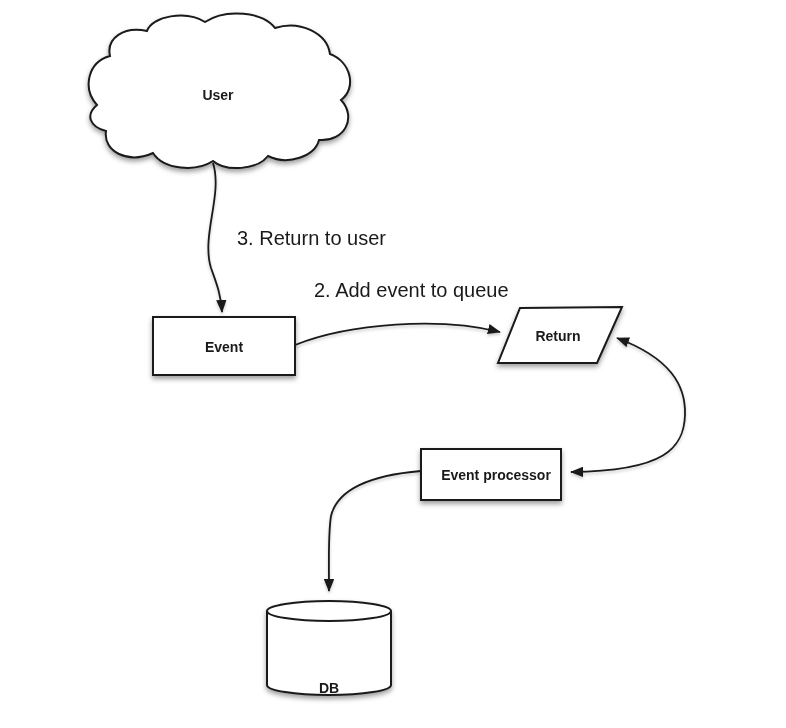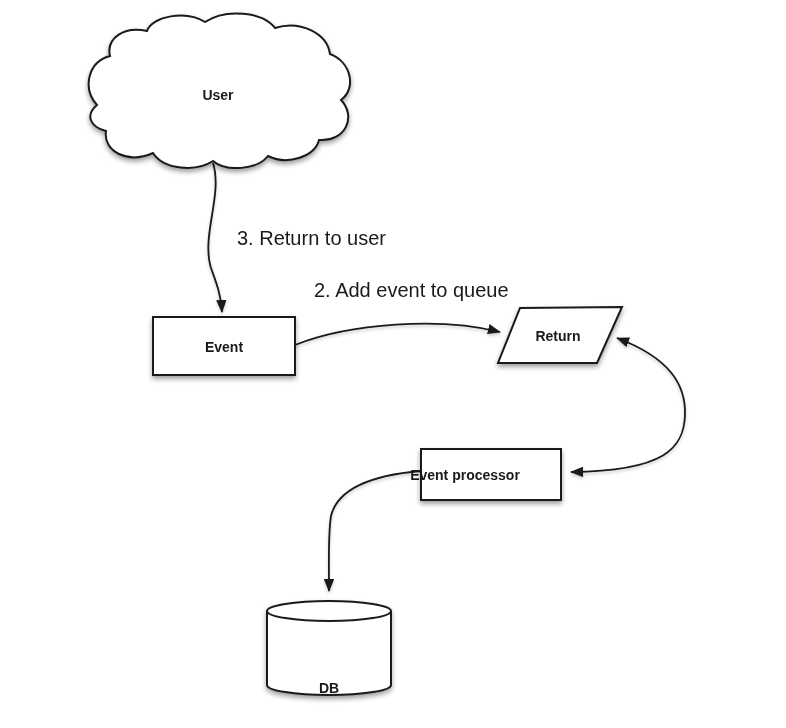--- a/index.html
+++ b/index.html
@@ -89,21 +89,21 @@
       <ellipse class="cyl-top" cx="329" cy="611" rx="62" ry="10"></ellipse>
     </g>
   </svg>
 
   <div class="lbl node-lbl" style="left:218px;top:95px;">User</div>
 
   <div class="lbl node-lbl" style="left:224px;top:347px;">Event</div>
 
   <div class="lbl node-lbl" style="left:558px;top:336px;">Return</div>
 
-  <div class="lbl node-lbl" style="left:465px;top:475px;">Event processor</div>
+  <div class="lbl node-lbl" style="left:496px;top:475px;">Event processor</div>
 
   <div class="lbl node-lbl" style="left:329px;top:653px;margin-top:35px;">DB</div>
 
 
   <div class="lbl anno-lbl" style="left:290px;top:290px;margin-left:24px;">2. Add event to queue</div>
 
   <div class="lbl anno-lbl" style="left:237px;top:238px;">3. Return to user</div>
 
 
 </div>

